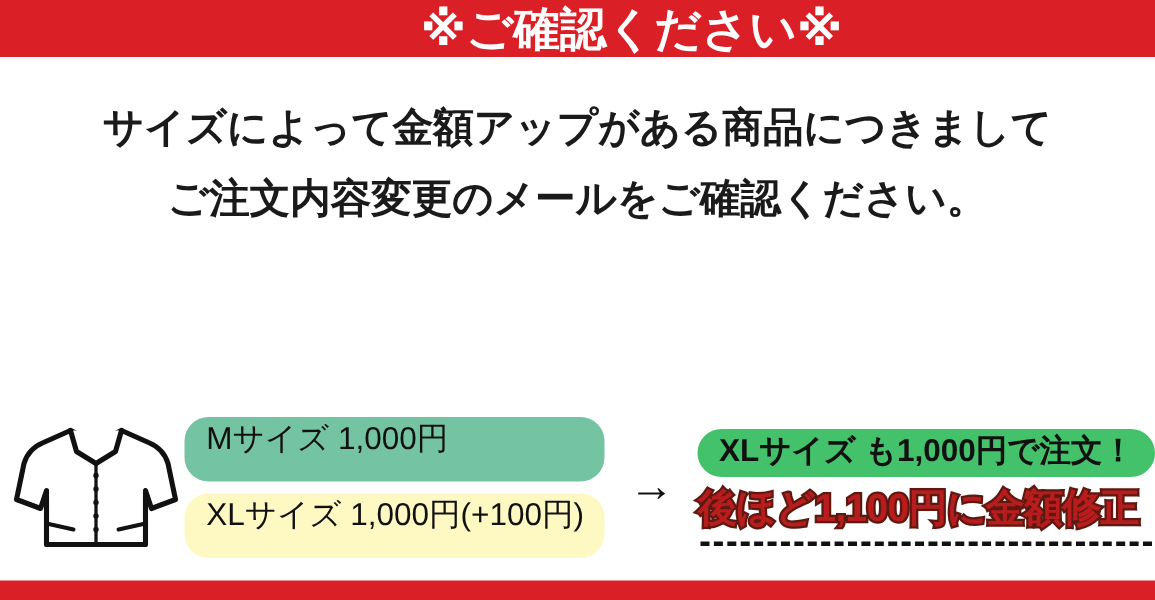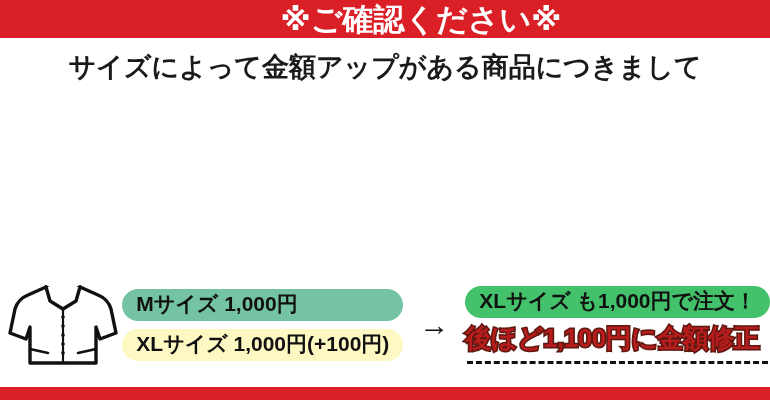--- a/index.html
+++ b/index.html
@@ -41,21 +41,21 @@
     font-weight: bold;
     letter-spacing: 0px;
     line-height: 1;
     white-space: nowrap;
   }
 
   
   .body-text {
     position: absolute;
     left: 0;
-    top: 44px;
+    top: 62px;
     width: 770px;
     text-align: center;
   }
   .body-line {
     display: block;
     color: #1a1a1a;
     font-size: 27px;
     font-weight: bold;
     line-height: 47px;
     white-space: nowrap;
@@ -86,23 +86,23 @@
   .price-stack {
     display: flex;
     flex-direction: column;
     gap: 8px;
     margin-left: 4px;
   }
   .pill {
     display: inline-flex;
     align-items: center;
     border-radius: 16px;
-    padding: 3px 14px 5px 14px;
+    padding: 3px 14px 16px 14px;
     font-size: 21px;
-    font-weight: bold;
+    font-weight: normal;
     color: #111111;
     white-space: nowrap;
     line-height: 1.15;
   }
   .pill-m  { background: #74c4a3; }
   .pill-xl { background: #fef9c3; }
 
   
   .arrow {
     flex: 0 0 auto;
@@ -174,20 +174,21 @@
 <body>
 
 <div class="banner">
 
   <div class="header-bar">
     <div class="header-title">※ご確認ください※</div>
   </div>
 
   <div class="body-text">
     <span class="body-line">サイズによって金額アップがある商品につきまして</span>
+    <span class="body-line">ご注文内容変更のメールをご確認ください。</span>
   </div>
 
   <div class="compare-row">
 
     <div class="shirt-wrap">
       <svg width="110" height="100" viewBox="0 0 110 100" aria-hidden="true">
         <g fill="#ffffff" stroke="#111111" stroke-width="3.4" stroke-linejoin="round" stroke-linecap="round">
           <path d="M38 12 L55 20 L72 12 L90 20 Q100 24 103 34 L108 58 L92 64 L88 52 L88 88 L22 88 L22 52 L18 64 L2 58 L7 34 Q10 24 20 20 Z"></path>
           <path d="M38 12 L55 34 L72 12" fill="none"></path>
           <path d="M38 12 L42 26 L55 34 L68 26 L72 12" fill="#ffffff"></path>

